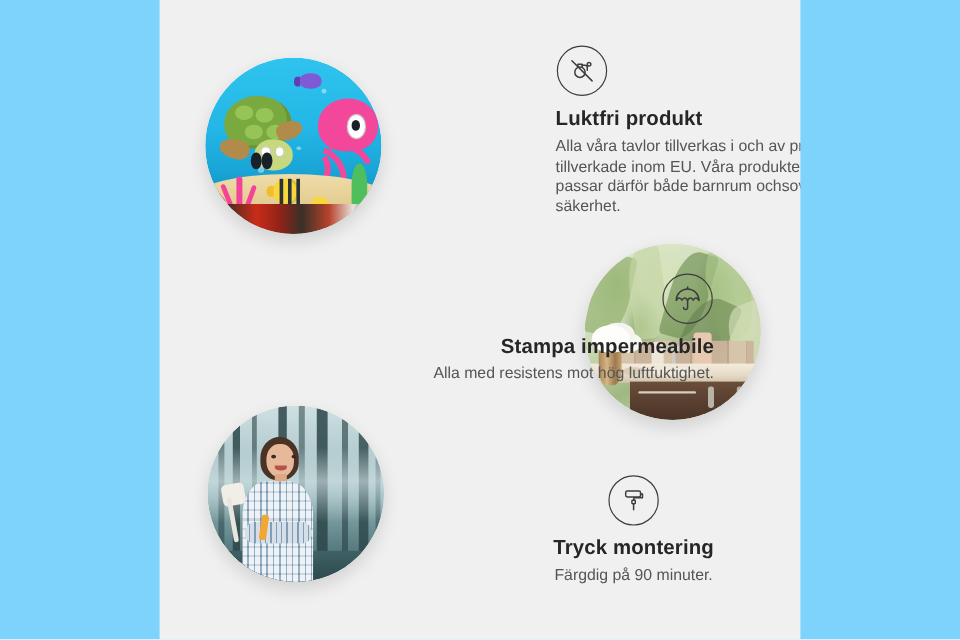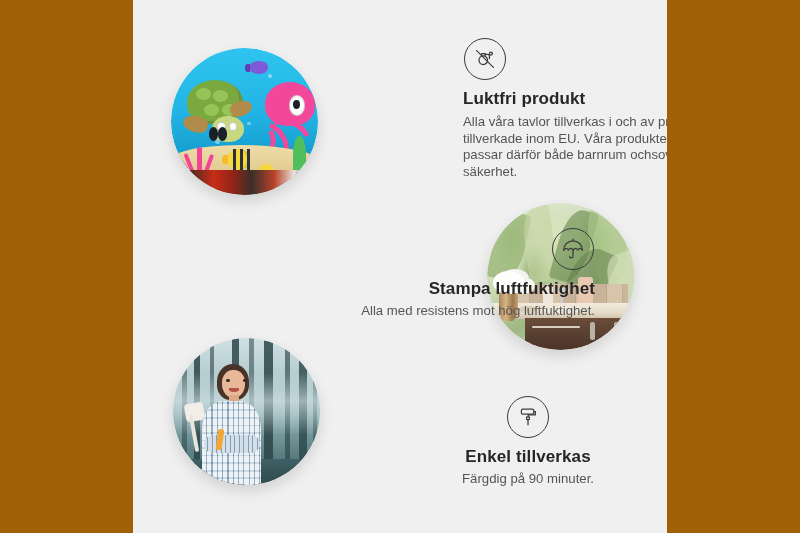--- a/index.html
+++ b/index.html
@@ -11,21 +11,21 @@
     width: 800px;
     height: 533px;
     font-family: "Liberation Sans", sans-serif;
     overflow: hidden;
   }
 
   #stage {
     position: relative;
     width: 800px;
     height: 533px;
-    background: #a16207;
+    background: #7dd3fc;
   }
 
   
   #panel {
     position: absolute;
     left: 133px;
     top: 0;
     width: 534px;
     height: 533px;
     background: #f0f0f0;
@@ -451,21 +451,21 @@
 
     <div class="feature" id="feature-waterproof">
       <div class="icon-circle">
         <svg width="26" height="26" viewBox="0 0 26 26" fill="none" stroke="#3c3c3c" stroke-width="1.25" stroke-linecap="round" stroke-linejoin="round">
           <path d="M3.6 14.2c0-5.2 4.2-9.4 9.4-9.4s9.4 4.2 9.4 9.4"></path>
           <path d="M3.6 14.2c1.6-2.4 3.5-2.4 4.7 0 1.2-2.4 3.1-2.4 4.7 0 1.6-2.4 3.5-2.4 4.7 0 1.2-2.4 3.1-2.4 4.7 0"></path>
           <path d="M13 14.2v6.1a1.7 1.7 0 0 1-3.4 0"></path>
           <path d="M13 4.8V3.2"></path>
         </svg>
       </div>
-      <div class="f-title">Stampa luftfuktighet</div>
+      <div class="f-title">Stampa impermeabile</div>
       <div class="f-body">Alla med resistens mot hög luftfuktighet.</div>
     </div>
 
     <div class="photo" id="photo-forest">
       <div class="inner">
         <div class="forest-bg"></div>
         <div class="trunk t1"></div>
         <div class="trunk t2"></div>
         <div class="trunk t3"></div>
         <div class="trunk t4"></div>
@@ -491,18 +491,18 @@
 
     <div class="feature" id="feature-mounting">
       <div class="icon-circle">
         <svg width="26" height="26" viewBox="0 0 26 26" fill="none" stroke="#3c3c3c" stroke-width="1.25" stroke-linecap="round" stroke-linejoin="round">
           <rect x="6.4" y="5.2" width="12.4" height="4.9" rx="1.4"></rect>
           <path d="M18.8 7.6h1.6v3.2h-7.2v2"></path>
           <rect x="11.6" y="12.8" width="2.8" height="2.9" rx=".6"></rect>
           <path d="M13 15.7v5.1"></path>
         </svg>
       </div>
-      <div class="f-title">Enkel tillverkas</div>
+      <div class="f-title">Tryck montering</div>
       <div class="f-body">Färgdig på 90 minuter.</div>
     </div>
 
   </div>
 </div>
 
 </body></html>

